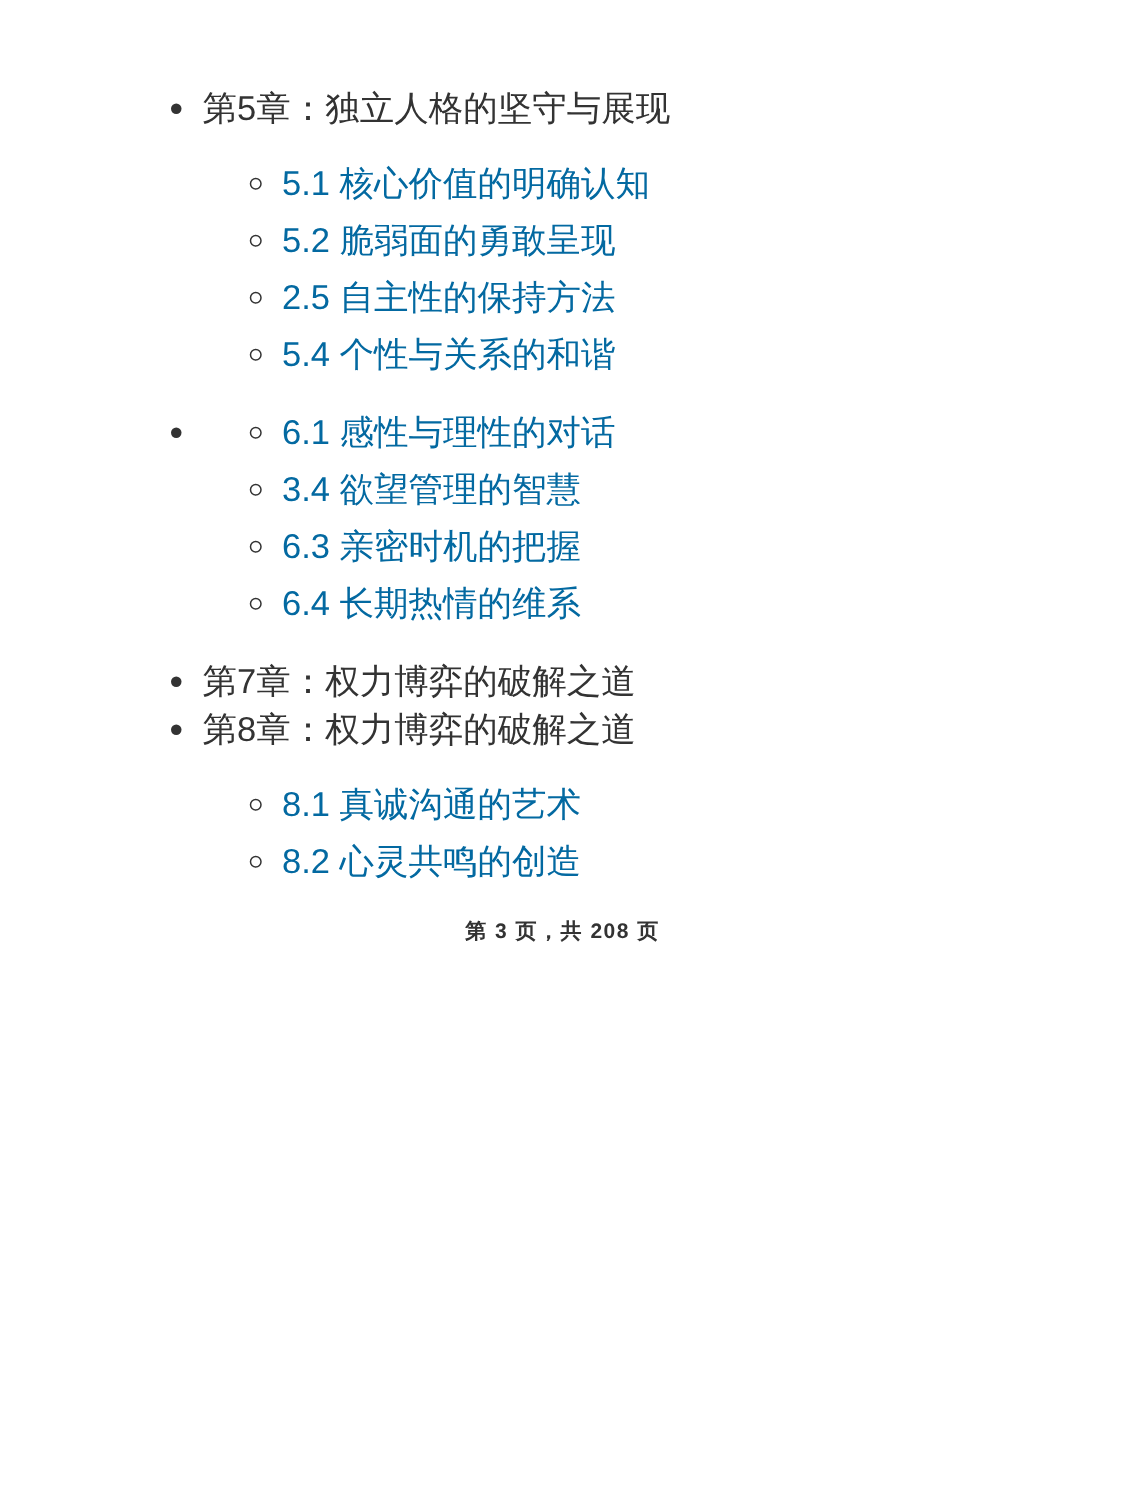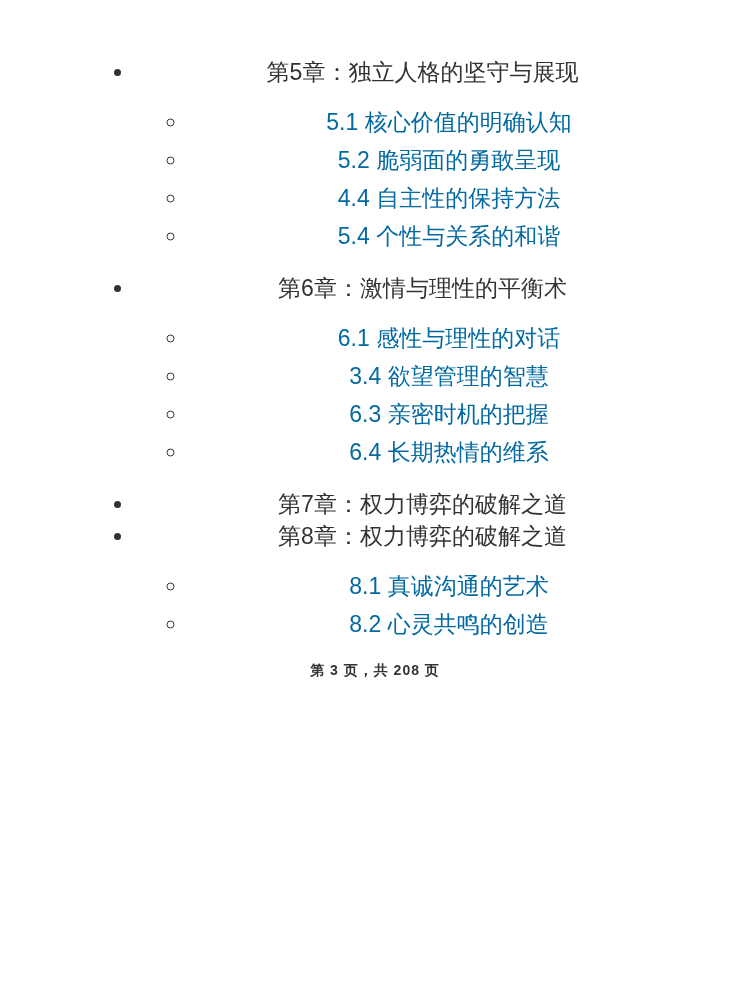--- a/index.html
+++ b/index.html
@@ -11,21 +11,20 @@
     background: #ffffff;
     overflow: hidden;
     font-family: "Liberation Sans", "DejaVu Sans", sans-serif;
     color: #333333;
   }
   ul.toc {
     list-style: disc outside;
     margin-top: 56px;
     padding-left: 135px;
     padding-right: 40px;
-    text-align: center;
   }
   ul.toc > li.chapter {
     font-size: 23px;
     line-height: 32px;
     color: #333333;
   }
   ul.sections {
     list-style: circle outside;
     margin-top: 18px;
     margin-bottom: 20px;
@@ -49,24 +48,24 @@
   }
 </style>
 </head>
 <body>
 
 <div class="page">
   <ul class="toc">
       <li class="chapter"><span>第5章：独立人格的坚守与展现</span><ul class="sections">
           <li class="section">5.1 核心价值的明确认知</li>
           <li class="section">5.2 脆弱面的勇敢呈现</li>
-          <li class="section">4.4 自主性的保持方法</li>
+          <li class="section">2.5 自主性的保持方法</li>
           <li class="section">5.4 个性与关系的和谐</li>
         </ul></li>
-      <li class="chapter"><span>第6章：激情与理性的平衡术</span><ul class="sections">
+      <li class="chapter"><ul class="sections">
           <li class="section">6.1 感性与理性的对话</li>
           <li class="section">3.4 欲望管理的智慧</li>
           <li class="section">6.3 亲密时机的把握</li>
           <li class="section">6.4 长期热情的维系</li>
         </ul></li>
       <li class="chapter"><span>第7章：权力博弈的破解之道</span></li>
       <li class="chapter"><span>第8章：权力博弈的破解之道</span><ul class="sections">
           <li class="section">8.1 真诚沟通的艺术</li>
           <li class="section">8.2 心灵共鸣的创造</li>
         </ul></li>

